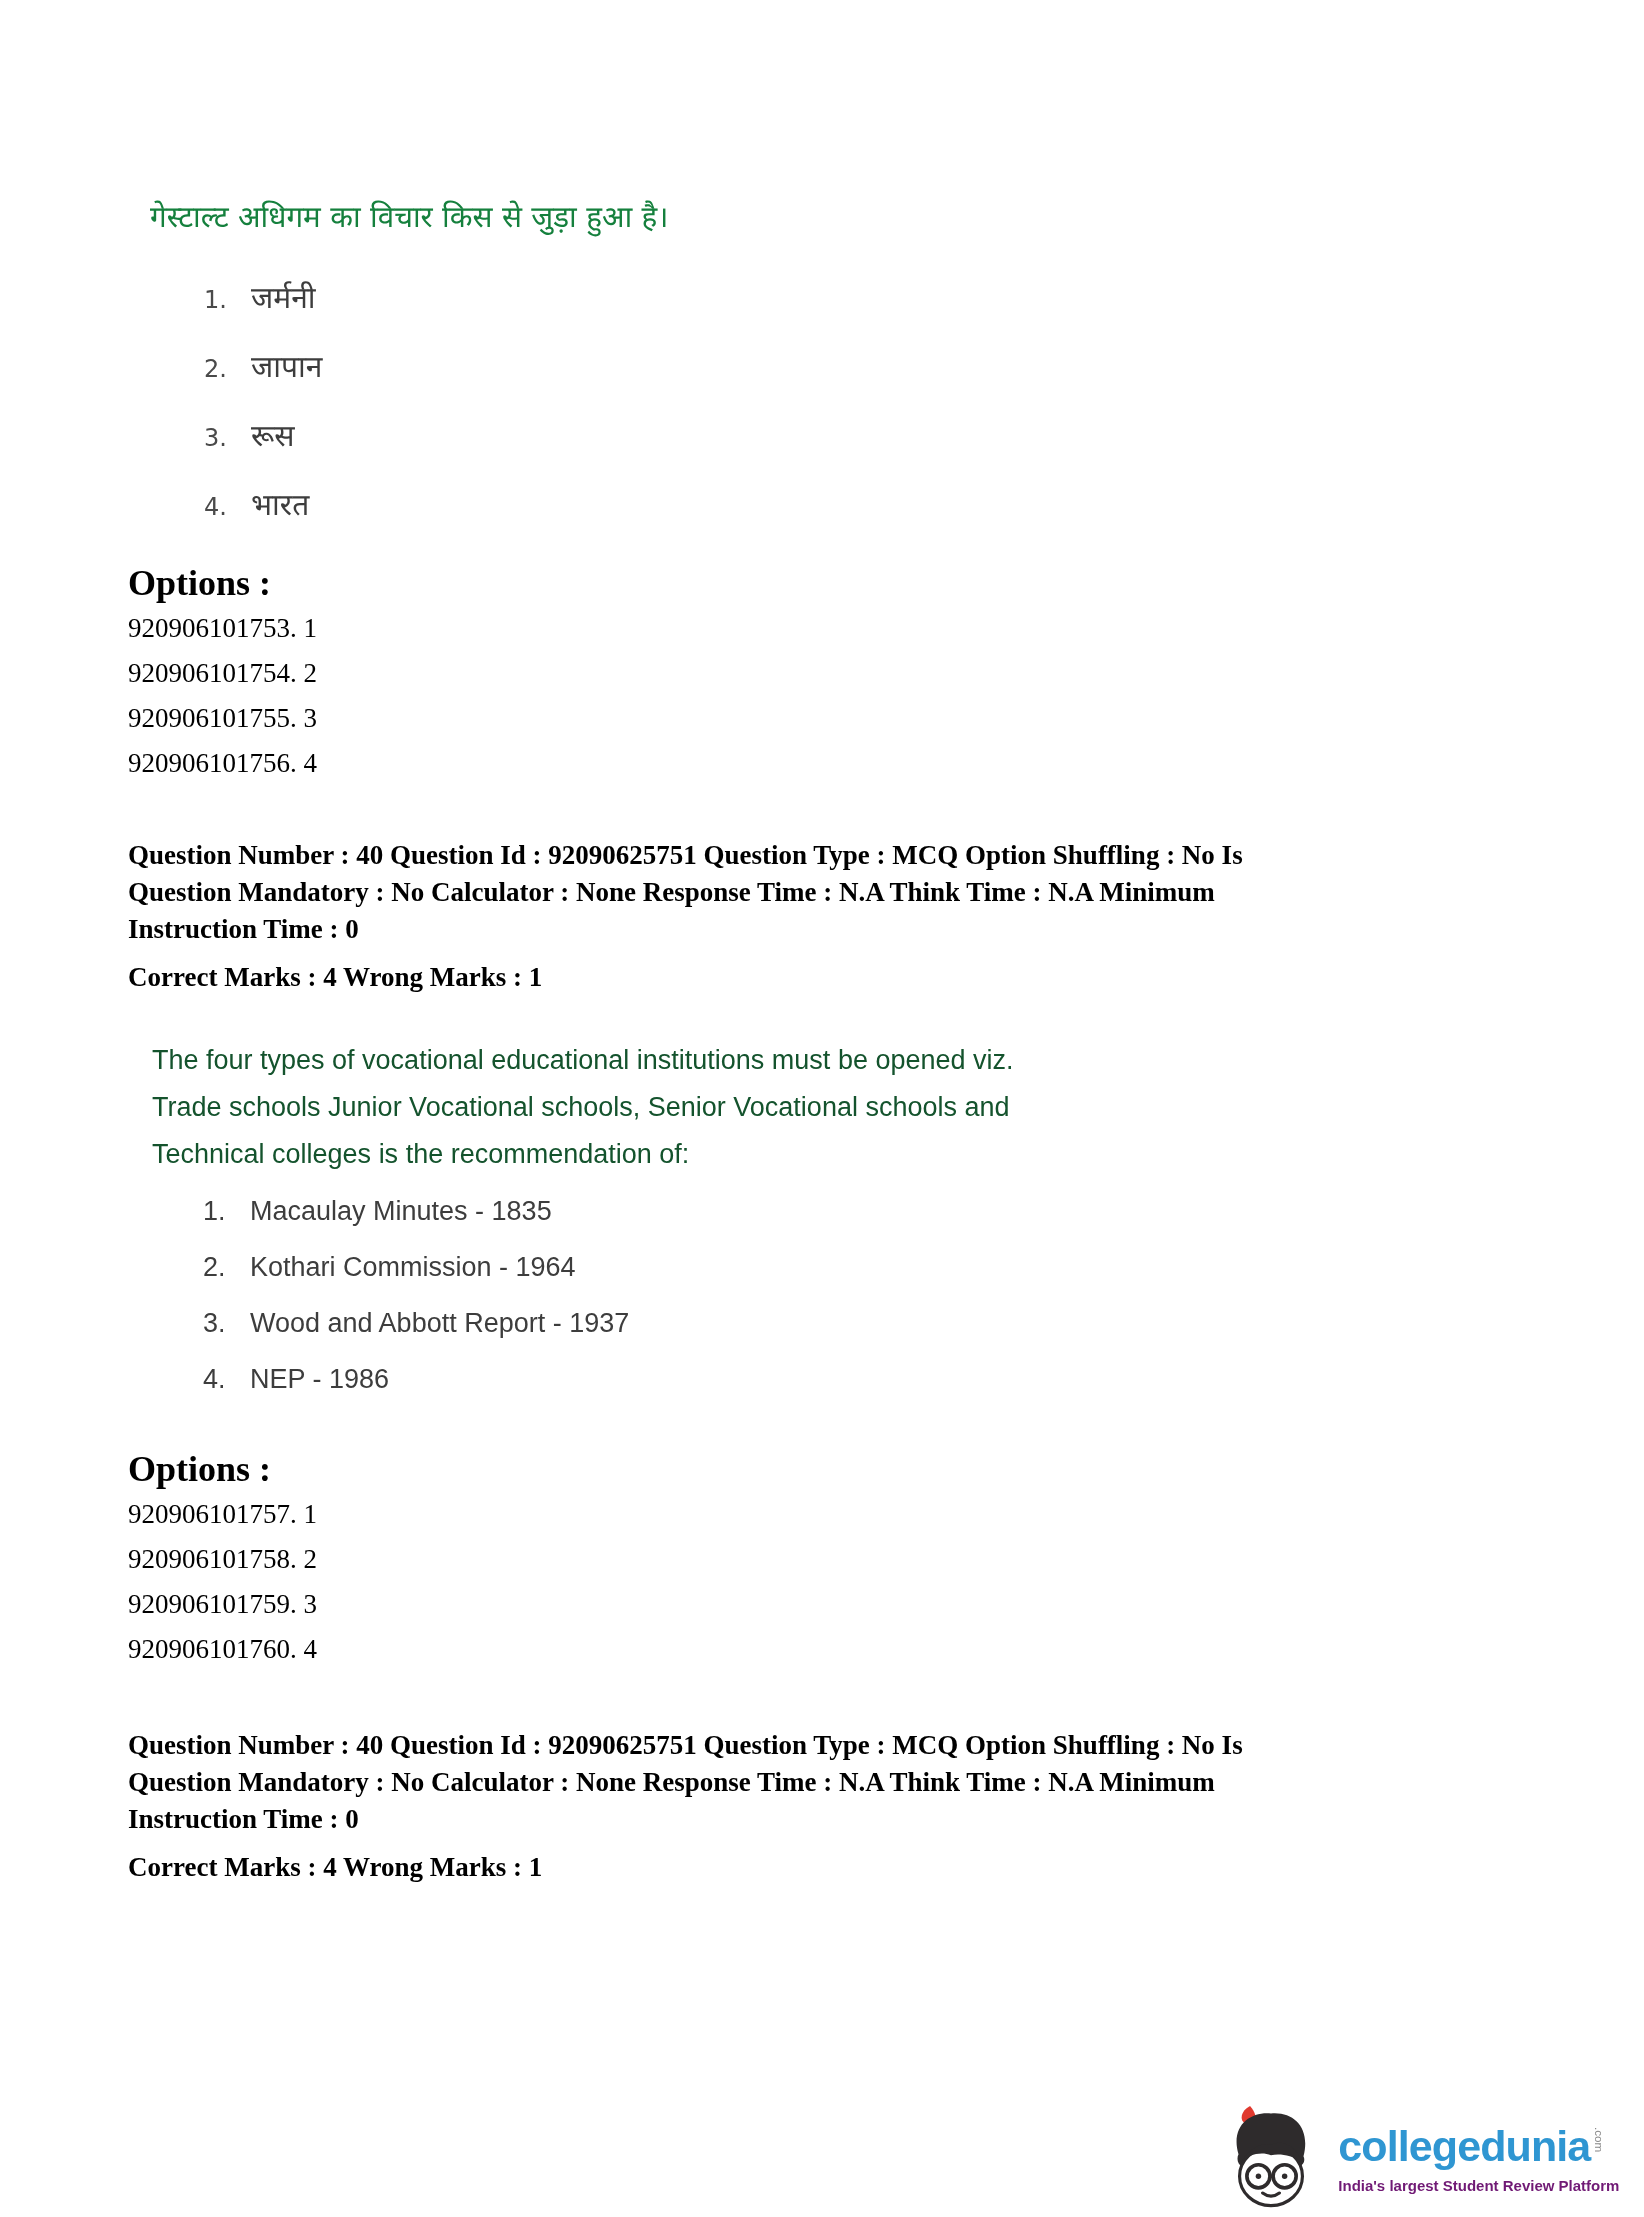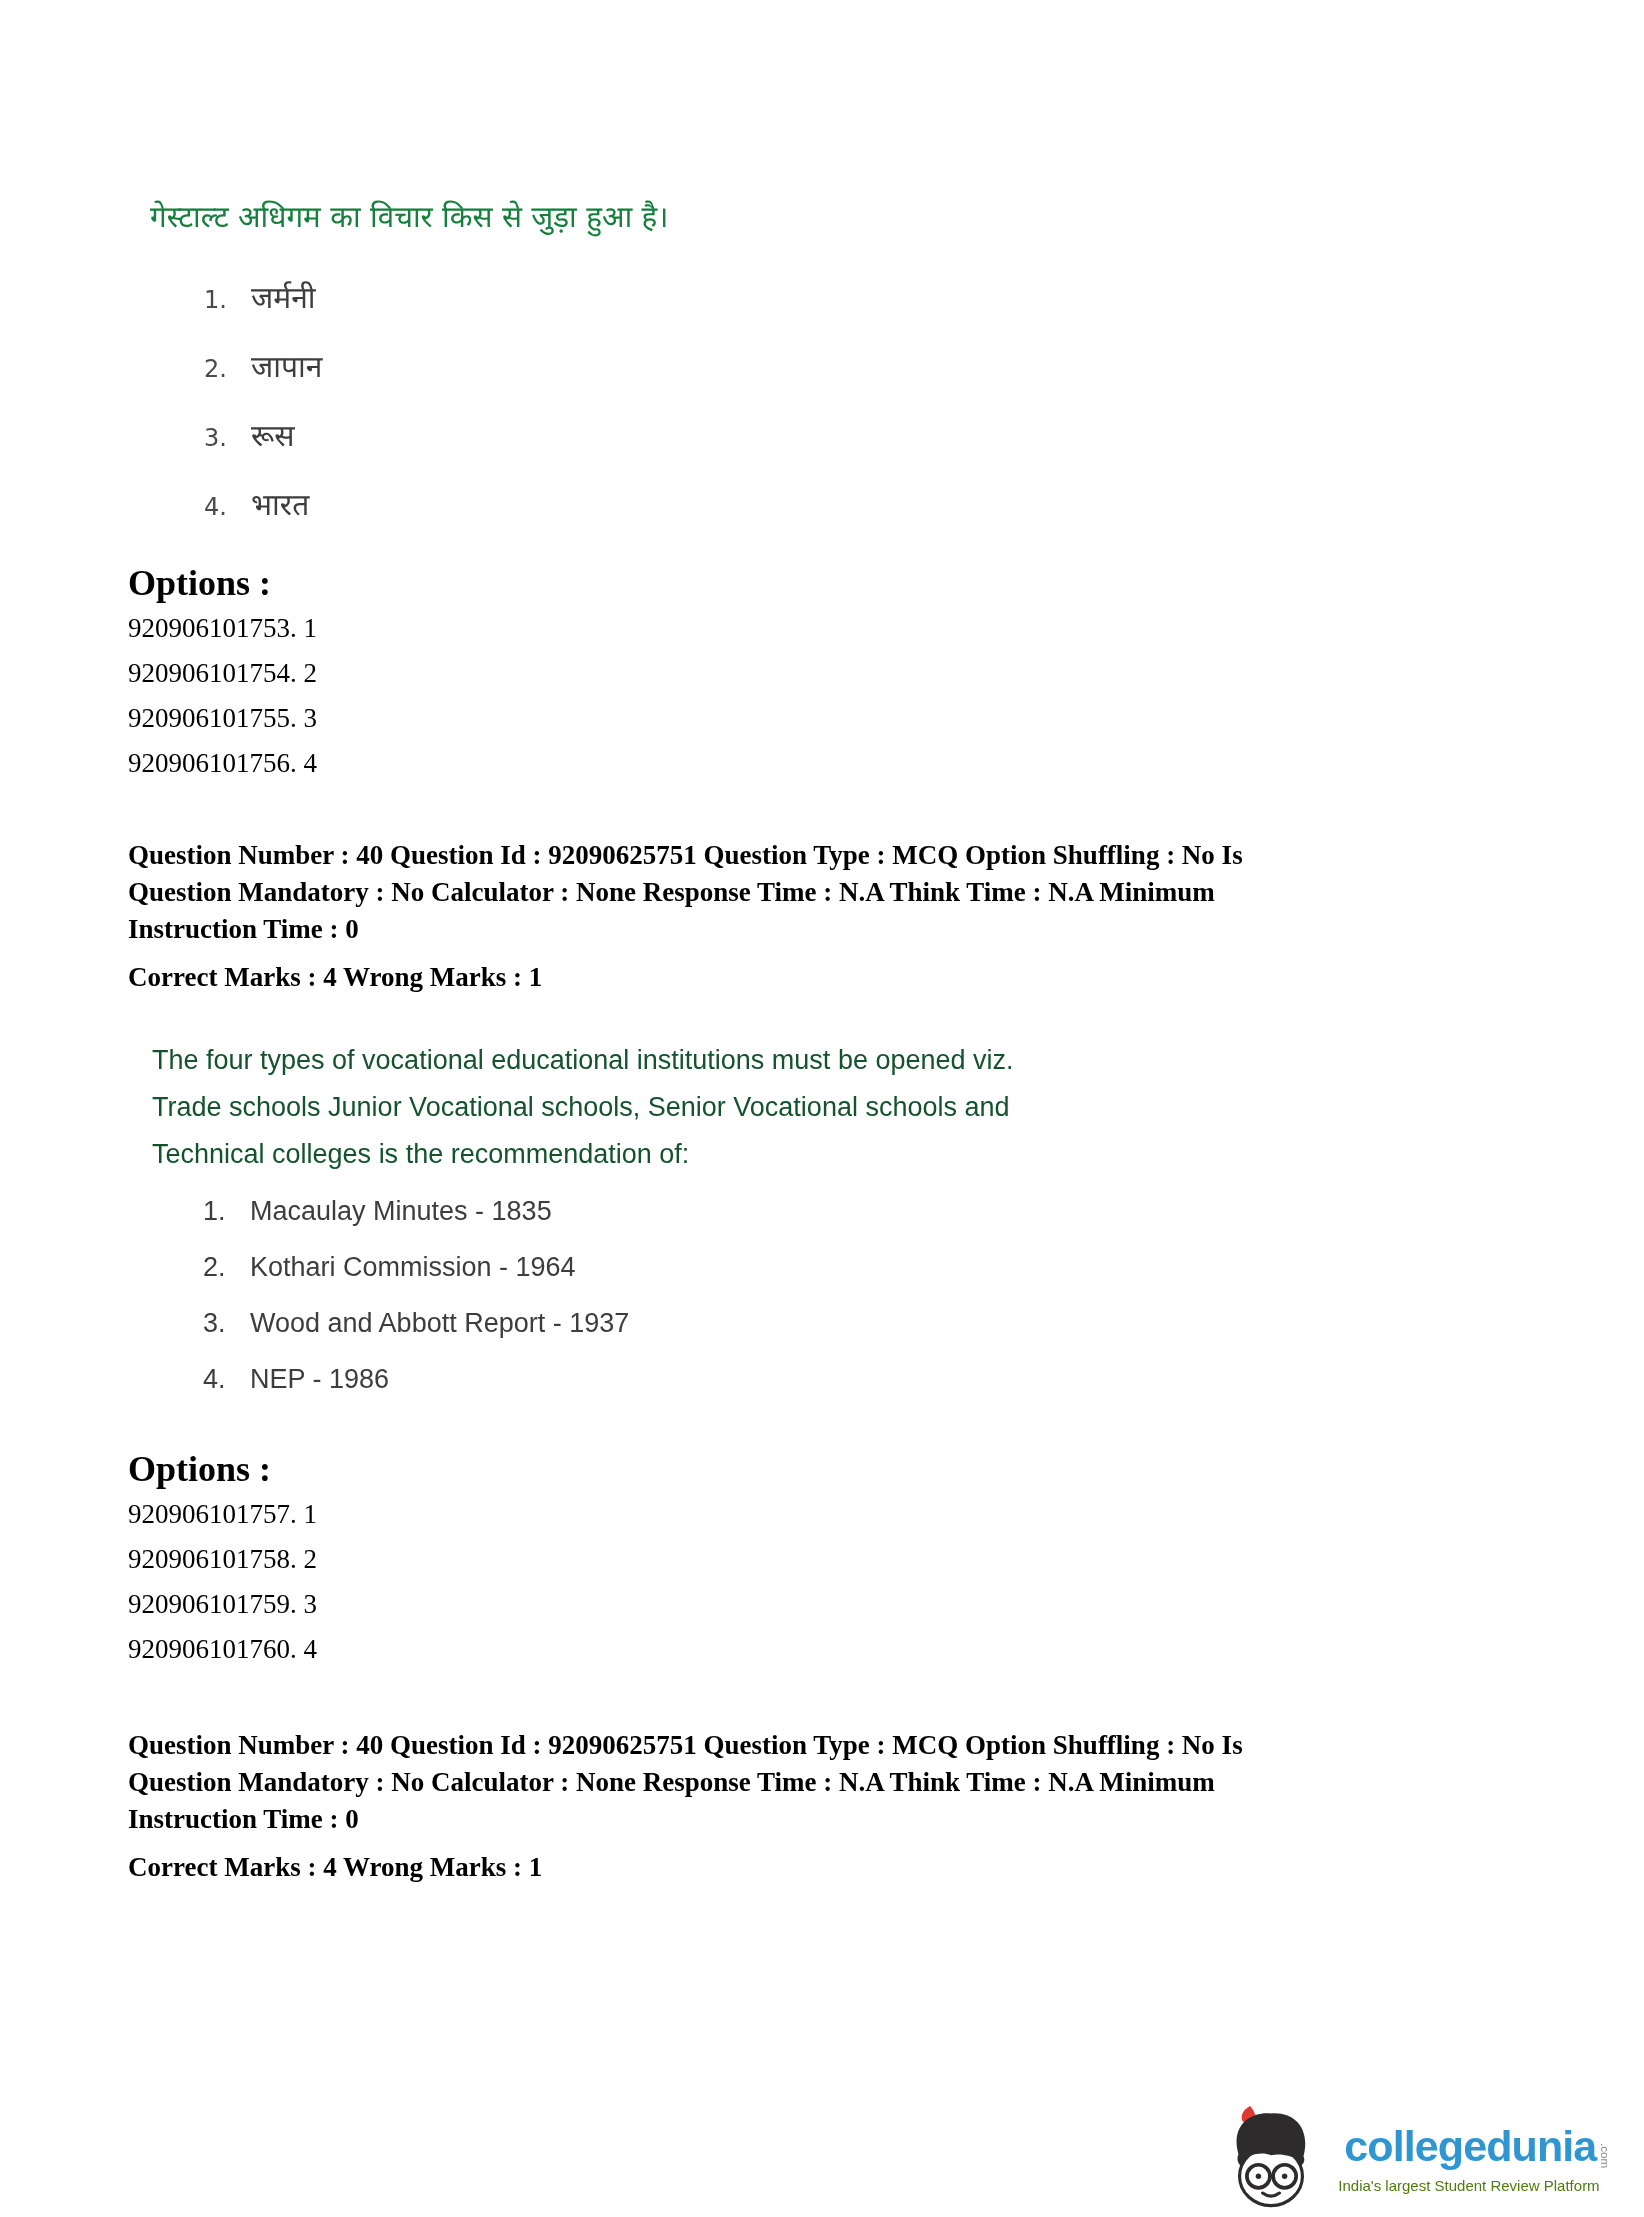--- a/index.html
+++ b/index.html
@@ -114,44 +114,43 @@
     display: flex;
     align-items: center;
     gap: 14.3px;
   }
   .logo-text-col {
     display: flex;
     flex-direction: column;
   }
   .brand-row {
     display: flex;
-    align-items: flex-end;
-    margin-left: 6px;
+    align-items: flex-start;
   }
   .brand {
     font-family: "Liberation Sans", sans-serif;
     font-weight: bold;
     font-size: 43px;
     letter-spacing: -0.9px;
     color: #2f96d2;
     line-height: 1;
   }
   .brand-com {
     font-family: "Liberation Sans", sans-serif;
     font-size: 11.6px;
     color: #8a8a8a;
     writing-mode: vertical-rl;
     margin-left: 2.7px;
     margin-top: 1.8px;
   }
   .tagline {
     font-family: "Liberation Sans", sans-serif;
-    font-weight: normal;
+    font-weight: bold;
     font-size: 15px;
-    color: #4d7c0f;
+    color: #701a75;
     margin-top: 9px;
   }
 </style>
 </head>
 <body>
 
 <div class="page">
 
   <div class="hindi-question">गेस्टाल्ट अधिगम का विचार किस से जुड़ा हुआ है।</div>
 

